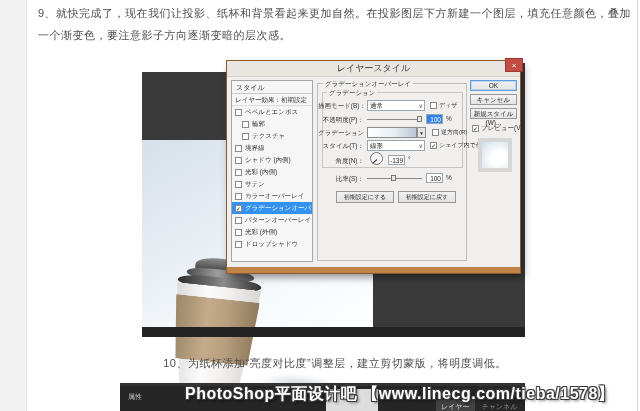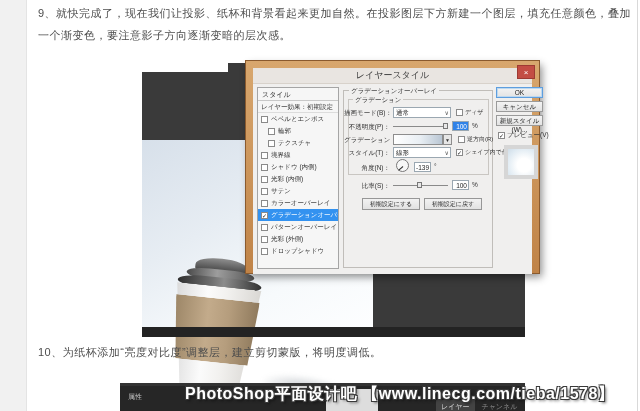--- a/index.html
+++ b/index.html
@@ -4,21 +4,21 @@
 <style>
   * { margin:0; padding:0; box-sizing:border-box; }
   html,body { width:640px; height:411px; }
   body { font-family:"Liberation Sans","DejaVu Sans",sans-serif; background:#ffffff; position:relative; overflow:hidden; }
   #page { position:absolute; left:0; top:0; width:640px; height:411px; background:#fff; }
   .left-margin { position:absolute; left:0; top:0; width:27px; height:411px; background:#f1f1f1; border-right:1px solid #e4e4e4; }
   .right-line { position:absolute; left:637px; top:0; width:1px; height:411px; background:#d9d9d9; }
 
   .para { position:absolute; left:38px; width:594px; font-size:11px; line-height:22px; color:#4d4d4d; letter-spacing:0.5px; }
   #para9  { top:2px; }
-  #para10 { top:341px; }
+  #para10 { top:352px;text-align:center; }
 
   
   #shot1 { position:absolute; left:142px; top:63px; width:383px; height:274px; background:#3a3a3a; }
   #shot1 .white-notch { position:absolute; left:0; top:0; width:86px; height:9px; background:#fff; }
   #canvas1 { position:absolute; left:0; top:77px; width:231px; height:187px;
              background:linear-gradient(150deg,#d7e0ea 0%,#e7edf3 40%,#f7fafc 72%,#fdfeff 100%); }
   #shot1 .bottom-strip { position:absolute; left:0; top:264px; width:383px; height:10px; background:#232323; }
 
   
   #cup { position:absolute; left:20px; top:118px; width:96px; height:146px; transform:rotate(6deg); transform-origin:50% 80%; }
@@ -32,22 +32,22 @@
               clip-path:polygon(2% 0,98% 0,82% 100%,18% 100%);
               background:linear-gradient(90deg,#d9d9d9,#fbfbfb 38%,#f2f1ef 60%,#d8d6d2); }
   .cup-sleeve { position:absolute; left:6px; top:40px; width:84px; height:64px;
                 clip-path:polygon(0 0,100% 0,93% 100%,7% 100%);
                 background:linear-gradient(90deg,#9d8768,#c3ab8b 40%,#b59d7d 65%,#8f7a5d); }
   .cup-shadow { position:absolute; left:118px; top:236px; width:96px; height:26px; border-radius:50%;
                 background:radial-gradient(closest-side,rgba(100,112,124,0.40),rgba(100,112,124,0)); 
                 transform:rotate(10deg); filter:blur(2px); }
 
   
-  #dlg { position:absolute; left:104px; top:-2px; width:293px; height:212px;
-         background:linear-gradient(180deg,#d8a76e,#c08347); padding:7px;
+  #dlg { position:absolute; left:85px; top:-2px; width:293px; height:212px;
+         background:linear-gradient(180deg,#d8a76e,#c08347); padding:0;
          box-shadow:0 0 0 1px #8a5a2e, 3px 4px 8px rgba(0,0,0,0.45); }
   #dlg-titlebar { position:relative; height:15px; background:#e9e5e1; text-align:center;
                   font-size:9px; line-height:15px; color:#3c3c3c; }
   #dlg-close { position:absolute; right:-3px; top:-3px; width:18px; height:14px; background:#c34d44;
                color:#fff; font-size:8px; line-height:13px; text-align:center; border:1px solid #9e3a33; }
   #dlg-body { position:relative; height:191px; background:#f0efee; border-top:1px solid #d8d2cb; }
 
   
   #styles-box { position:absolute; left:4px; top:3px; width:82px; height:182px;
                 background:#f6f6f6; border:1px solid #a5a5a5; overflow:hidden; }

